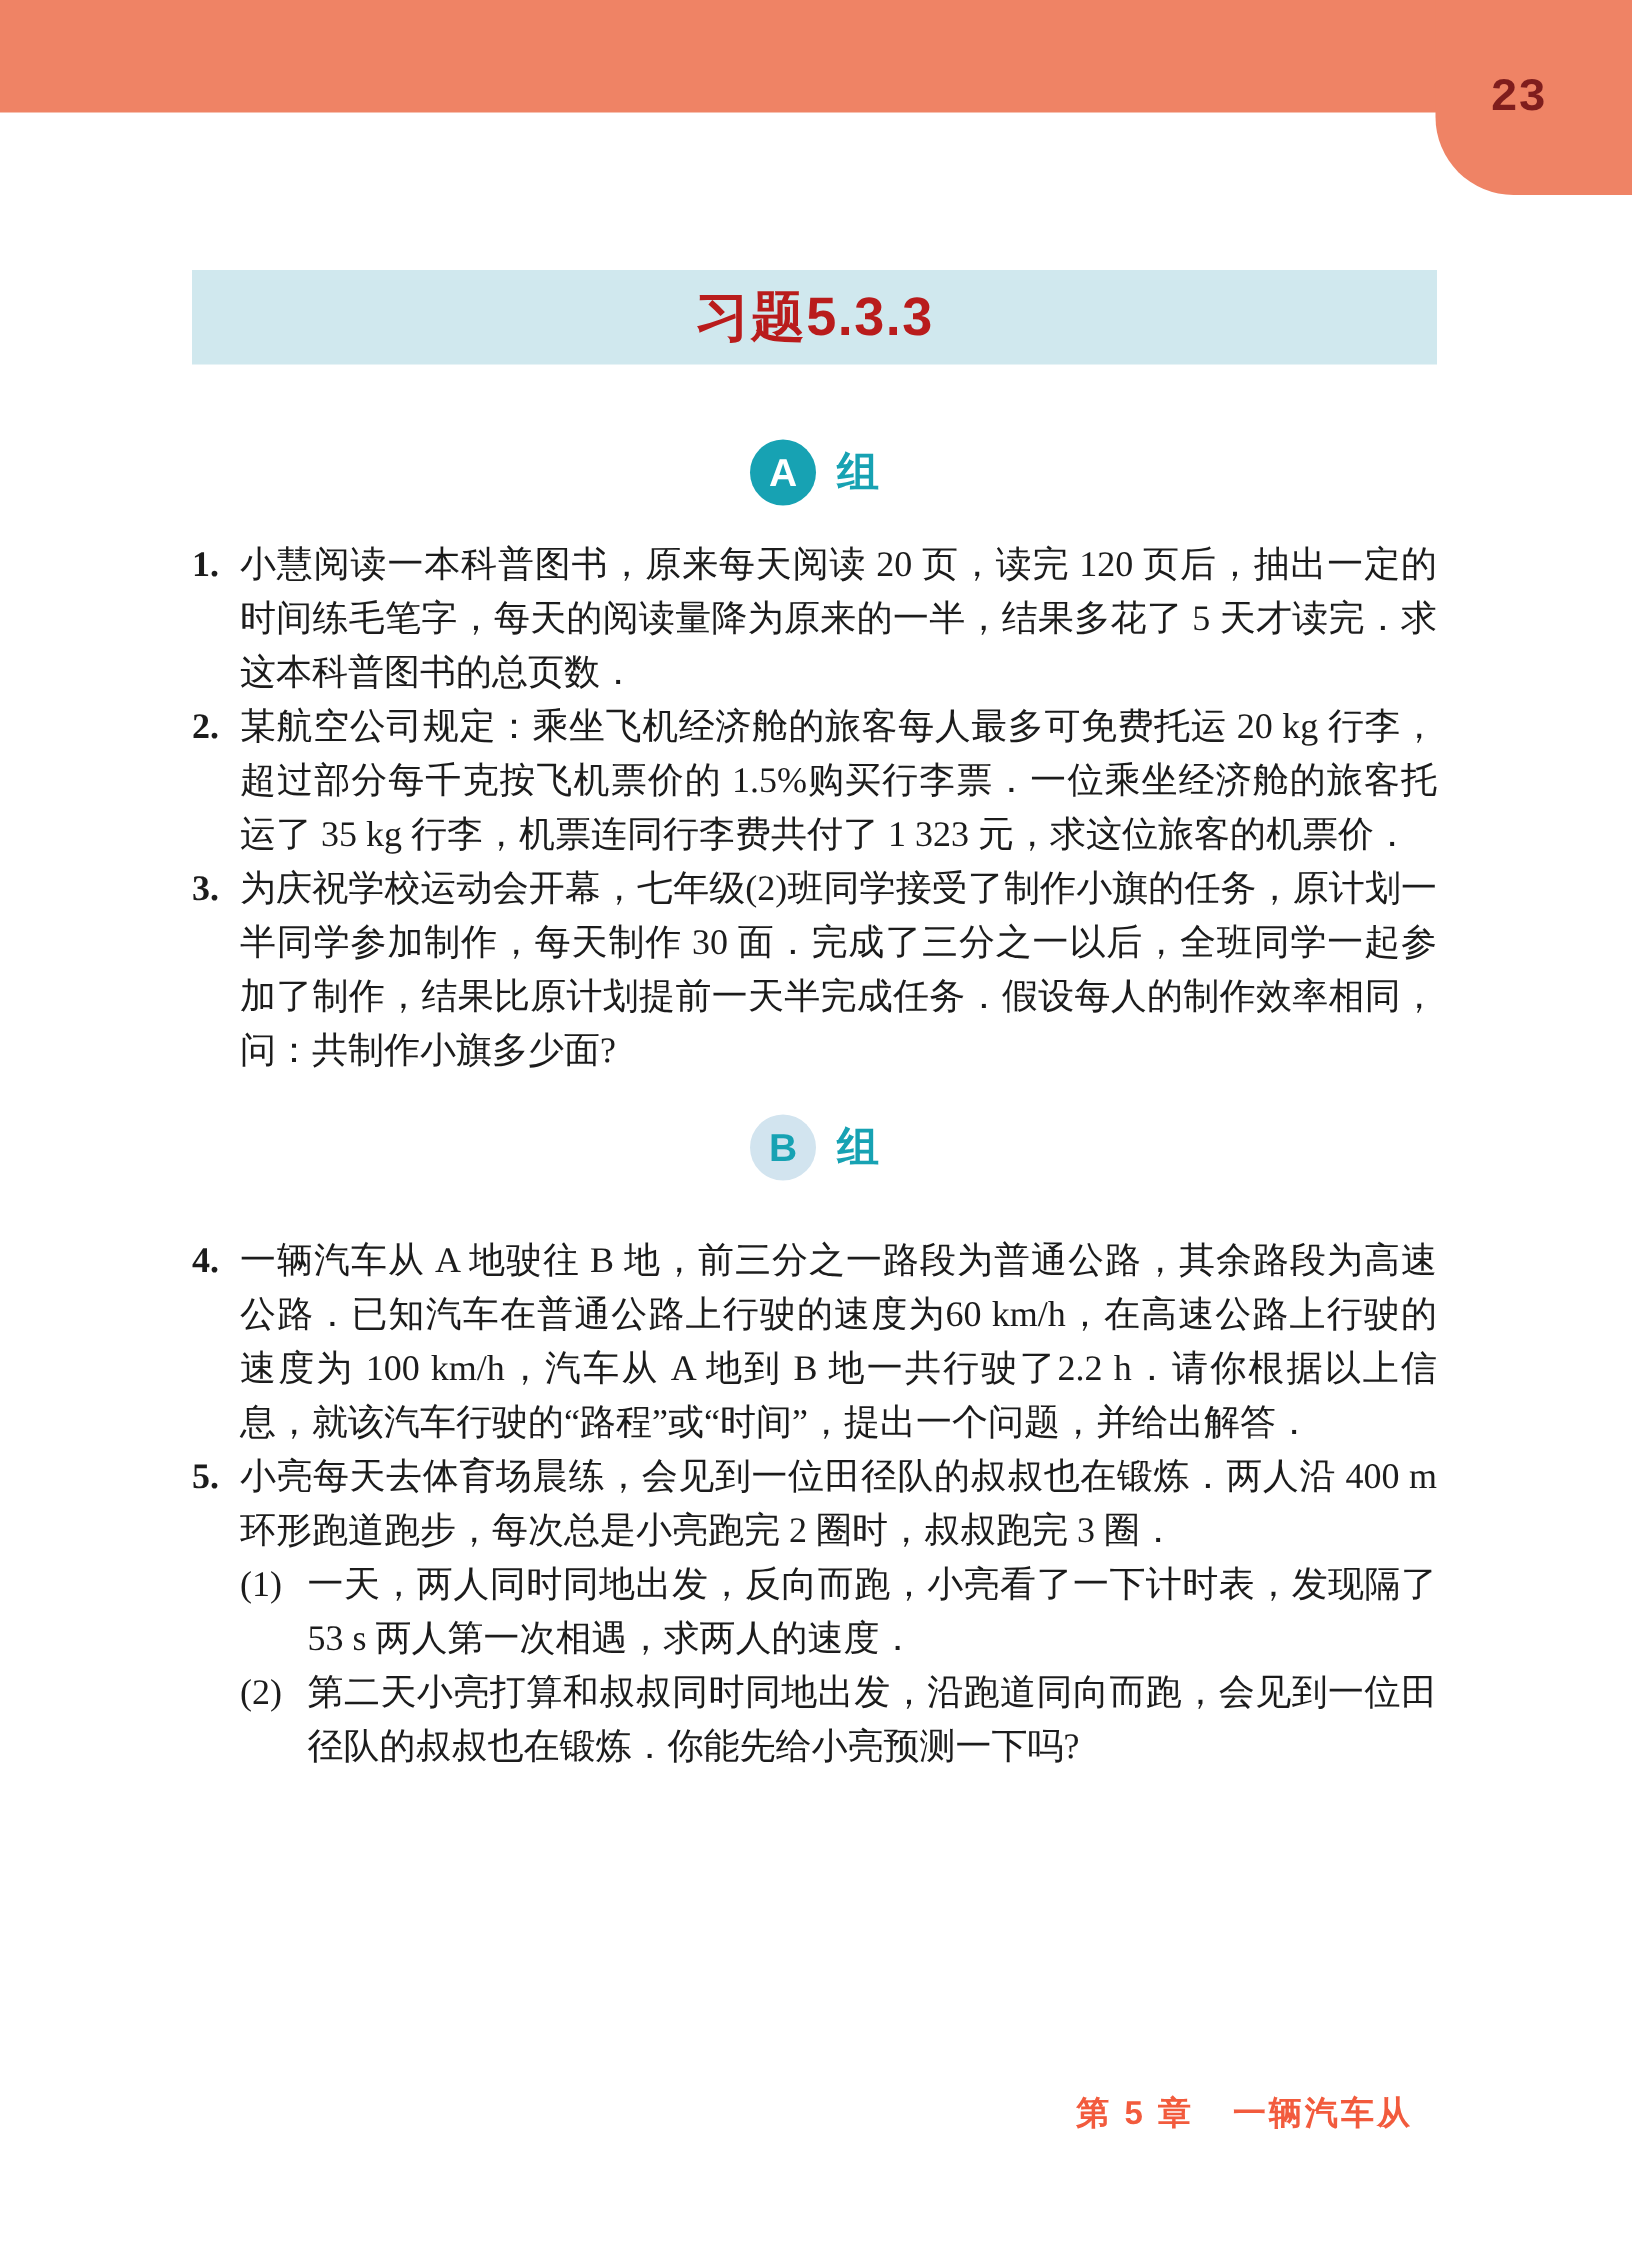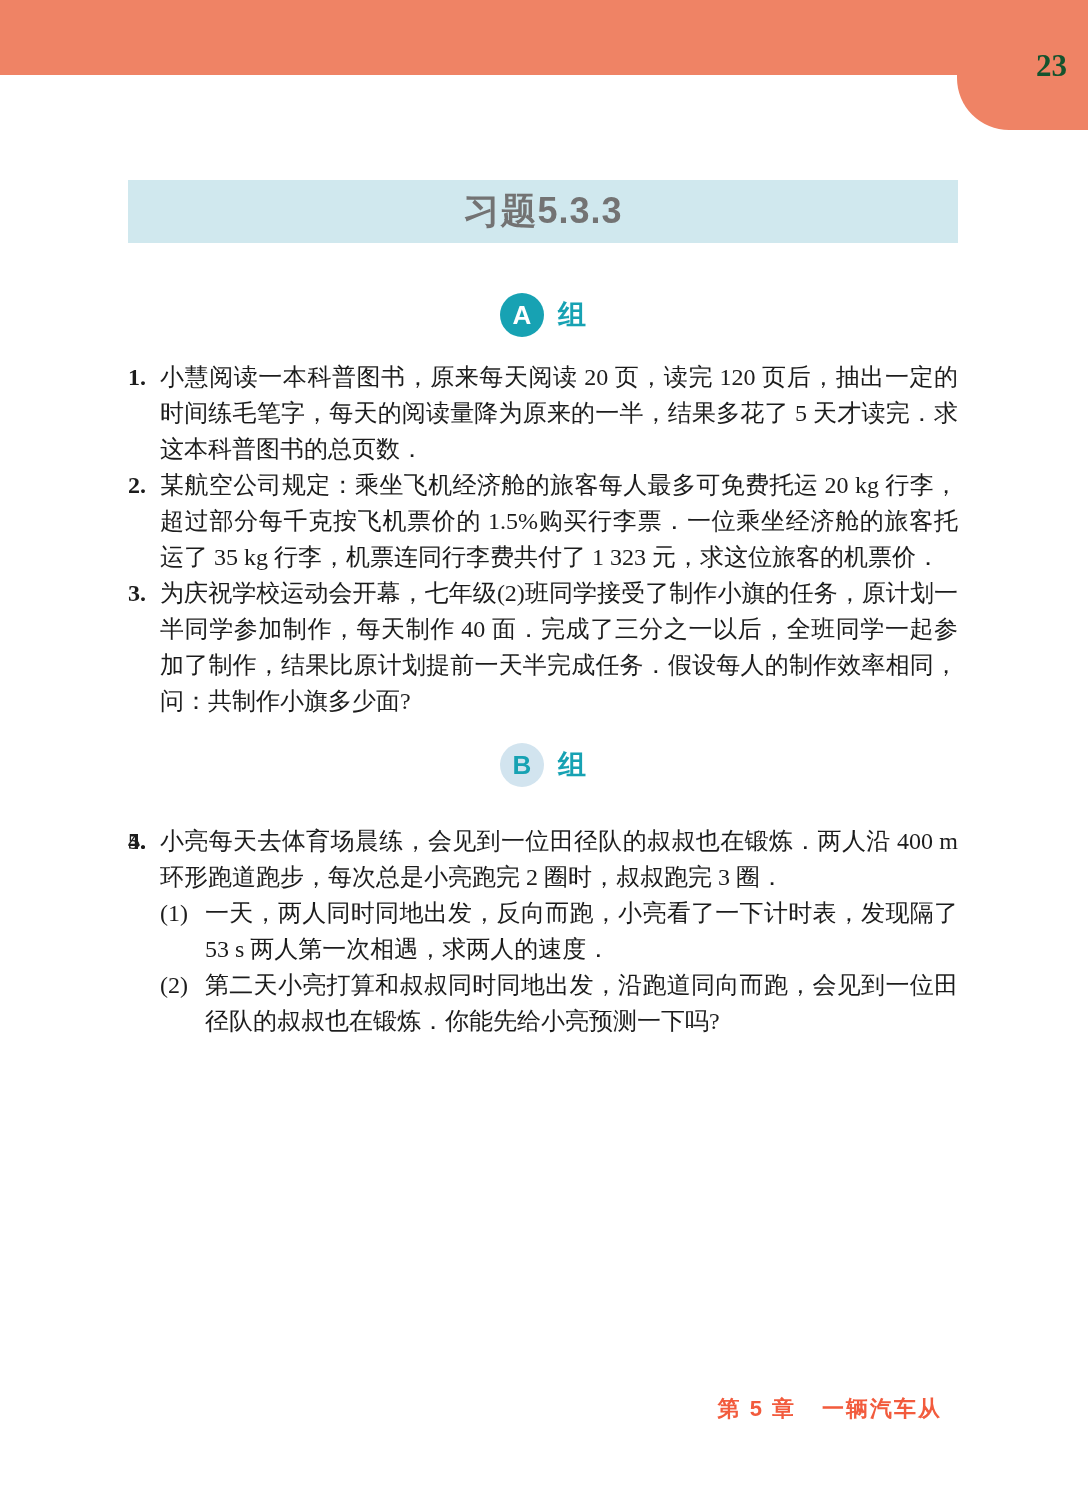--- a/index.html
+++ b/index.html
@@ -31,23 +31,23 @@
     width: 131px;
     height: 130px;
     background: #ef8365;
     border-bottom-left-radius: 52px;
   }
   .page-tab .pagenum {
     position: absolute;
     top: 50px;
     left: 0;
     width: 110px;
-    text-align: right;
-    color: #14532d;
-    font-family: Liberation Serif, serif;
+    text-align: center;
+    color: #7f1d1d;
+    font-family: Liberation Mono, monospace;
     font-weight: 700;
     font-size: 31px;
     line-height: 31px;
   }
 
   
   .title-box {
     position: absolute;
     left: 128px;
     top: 180px;
@@ -55,21 +55,21 @@
     height: 63px;
     background: #d0e8ee;
     display: flex;
     align-items: center;
     justify-content: center;
   }
   .title-box .title-text {
     font-family: "Liberation Sans", "DejaVu Sans", sans-serif;
     font-weight: 700;
     font-size: 36px;
-    color: #737373;
+    color: #b91c1c;
     letter-spacing: 1px;
   }
 
   
   .content {
     position: absolute;
     left: 128px;
     top: 293px;
     width: 830px;
   }
@@ -176,30 +176,31 @@
     <span>小慧阅读一本科普图书，原来每天阅读 20 页，读完 120 页后，抽出一定的时间练毛笔字，每天的阅读量降为原来的一半，结果多花了 5 天才读完．求这本科普图书的总页数．</span>
   </div>
 
   <div class="problem">
     <span class="pnum">2.</span>
     <span>某航空公司规定：乘坐飞机经济舱的旅客每人最多可免费托运 20 kg 行李，超过部分每千克按飞机票价的 1.5%购买行李票．一位乘坐经济舱的旅客托运了 35 kg 行李，机票连同行李费共付了 1 323 元，求这位旅客的机票价．</span>
   </div>
 
   <div class="problem">
     <span class="pnum">3.</span>
-    <span>为庆祝学校运动会开幕，七年级(2)班同学接受了制作小旗的任务，原计划一半同学参加制作，每天制作 40 面．完成了三分之一以后，全班同学一起参加了制作，结果比原计划提前一天半完成任务．假设每人的制作效率相同，问：共制作小旗多少面?</span>
+    <span>为庆祝学校运动会开幕，七年级(2)班同学接受了制作小旗的任务，原计划一半同学参加制作，每天制作 30 面．完成了三分之一以后，全班同学一起参加了制作，结果比原计划提前一天半完成任务．假设每人的制作效率相同，问：共制作小旗多少面?</span>
   </div>
 
   <div class="badge-row second">
     <div class="badge-circle b">B</div>
     <span class="badge-suffix">组</span>
   </div>
 
   <div class="problem">
     <span class="pnum">4.</span>
+    <span>一辆汽车从 A 地驶往 B 地，前三分之一路段为普通公路，其余路段为高速公路．已知汽车在普通公路上行驶的速度为60 km/h，在高速公路上行驶的速度为 100 km/h，汽车从 A 地到 B 地一共行驶了2.2 h．请你根据以上信息，就该汽车行驶的“路程”或“时间”，提出一个问题，并给出解答．</span>
   </div>
 
   <div class="problem">
     <span class="pnum">5.</span>
     <span>小亮每天去体育场晨练，会见到一位田径队的叔叔也在锻炼．两人沿 400 m 环形跑道跑步，每次总是小亮跑完 2 圈时，叔叔跑完 3 圈．</span>
 
     <div class="subproblem">
       <span class="snum">(1)</span>
       <span>一天，两人同时同地出发，反向而跑，小亮看了一下计时表，发现隔了 53 s 两人第一次相遇，求两人的速度．</span>
     </div>

